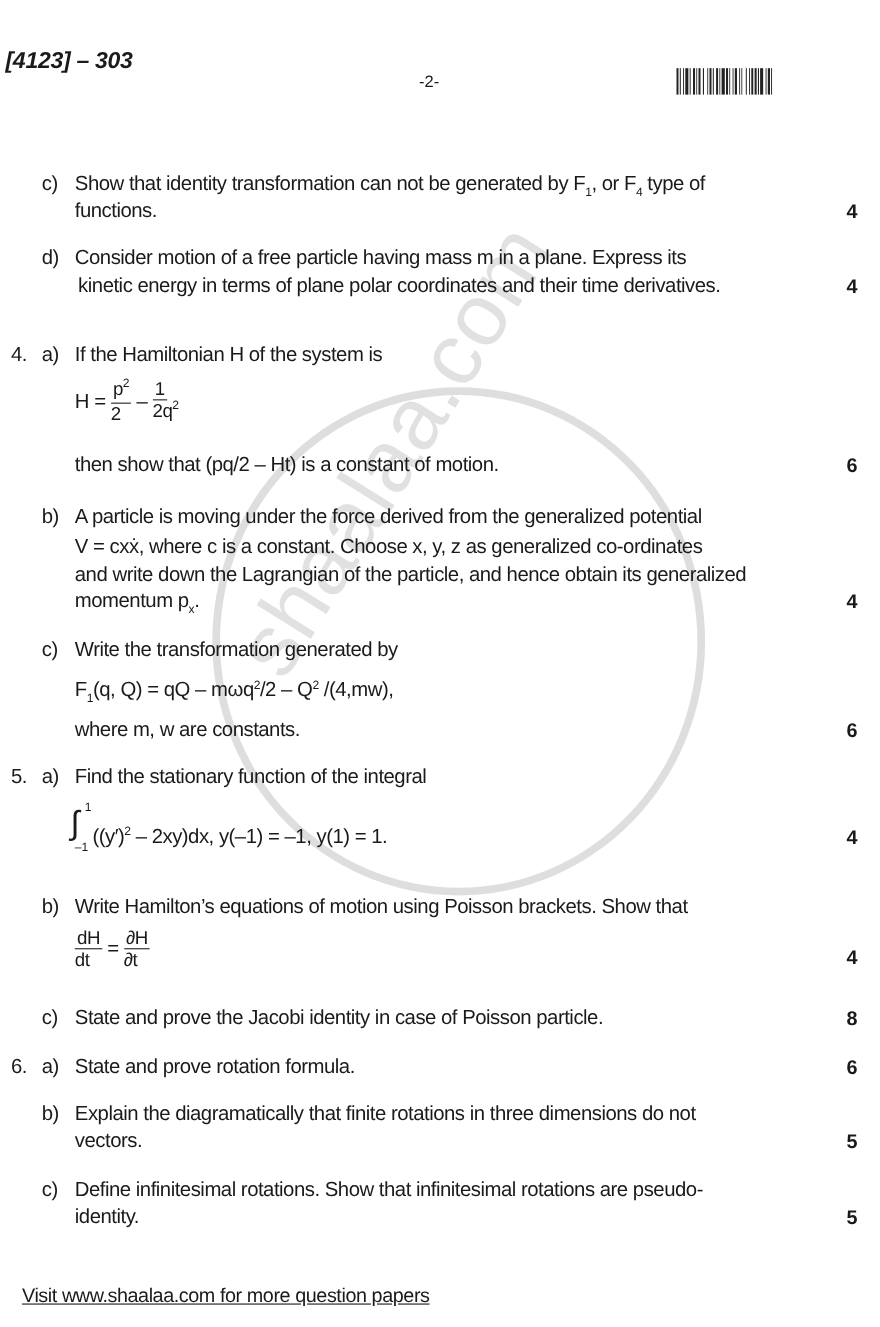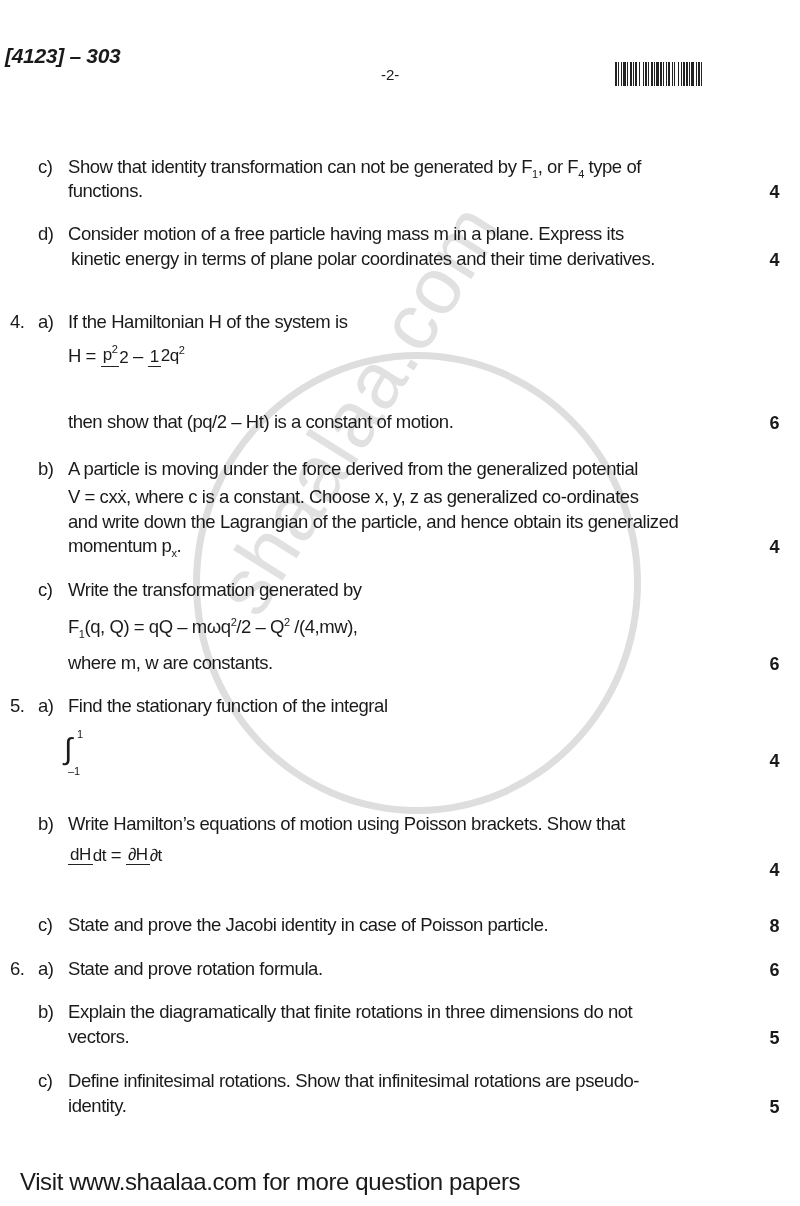--- a/index.html
+++ b/index.html
@@ -7,33 +7,33 @@
     width: 800px; height: 1206px; position: relative; overflow: hidden;
     font-family: "Liberation Sans", sans-serif; color: #1a1a1a;
   }
   .abs { position: absolute; }
   .txt { font-size: 18.5px; line-height: 24px; letter-spacing: -0.45px; white-space: nowrap; }
   .hdr-code { left: 5px; top: 44px; font-size: 21px; font-weight: bold; letter-spacing: -0.3px; font-style: italic; }
   .hdr-page { left: 381px; top: 66px; font-size: 15px; }
   .barcode { left: 615px; top: 62px; width: 162px; height: 24px; display: flex; align-items: stretch; }
   .barcode span { display: block; height: 100%; background: #222; }
   .marks { right: 21px; font-size: 18px; font-weight: bold; }
-  .frac { display: inline-flex; flex-direction: row; align-items: flex-end; vertical-align: middle; font-size: 17px; line-height: 19px; }
+  .frac { display: inline-flex; flex-direction: column; align-items: flex-start; vertical-align: middle; font-size: 17px; line-height: 19px; }
   .frac .num { border-bottom: 1px solid #222; padding: 0 2px; }
   .sub { font-size: 11px; position: relative; top: 5px; }
   .sup { font-size: 11px; position: relative; top: -7px; }
   .watermark-ring {
     left: 193px; top: 352px; width: 448px; height: 462px; border-radius: 50%;
     border: 7px solid rgba(195,195,195,0.55); box-sizing: border-box; pointer-events: none;
   }
   .watermark-text {
     left: 235px; top: 560px; font-size: 80px; color: rgba(200,200,200,0.55);
     transform: rotate(-58deg); transform-origin: left center; pointer-events: none; letter-spacing: 1px;
   }
-  .footer { left: 20px; top: 1168px; font-size: 24px; letter-spacing: -0.4px; }
+  .footer { left: 20px; top: 1168px; font-size: 18px; letter-spacing: -0.4px; text-decoration: underline; }
 </style>
 </head>
 <body>
 
 <div class="abs watermark-ring"></div>
 <div class="abs watermark-text">shaalaa.com</div>
 
 <div class="abs hdr-code">[4123] – 303</div>
 <div class="abs hdr-page">-2-</div>
 <div class="abs barcode" id="barcode">
@@ -140,20 +140,21 @@
 <div class="abs txt" style="left:68px;top:651px;">where m, w are constants.</div>
 <div class="abs txt marks" style="top:652px;">6</div>
 
 <div class="abs txt" style="left:10px;top:694px;">5.</div>
 <div class="abs txt" style="left:38px;top:694px;">a)</div>
 <div class="abs txt" style="left:68px;top:694px;">Find the stationary function of the integral</div>
 <div class="abs" style="left:64px;top:730px;width:300px;height:50px;">
   <span class="abs" style="left:0;top:2px;font-size:30px;line-height:34px;">∫</span>
   <span class="abs" style="left:13px;top:-2px;font-size:11px;">1</span>
   <span class="abs" style="left:4px;top:35px;font-size:11px;">–1</span>
+  <span class="abs txt" style="left:20px;top:18px;"><span>((y′)</span><span class="sup">2</span><span> – 2xy)dx, y(–1) = –1, y(1) = 1.</span></span>
 </div>
 <div class="abs txt marks" style="top:749px;">4</div>
 
 <div class="abs txt" style="left:38px;top:812px;">b)</div>
 <div class="abs txt" style="left:68px;top:812px;">Write Hamilton’s equations of motion using Poisson brackets. Show that</div>
 <div class="abs txt" style="left:68px;top:843px;line-height:normal;">
   <span class="frac">
       <span class="num">dH</span>
       <span>dt</span>
     </span>

